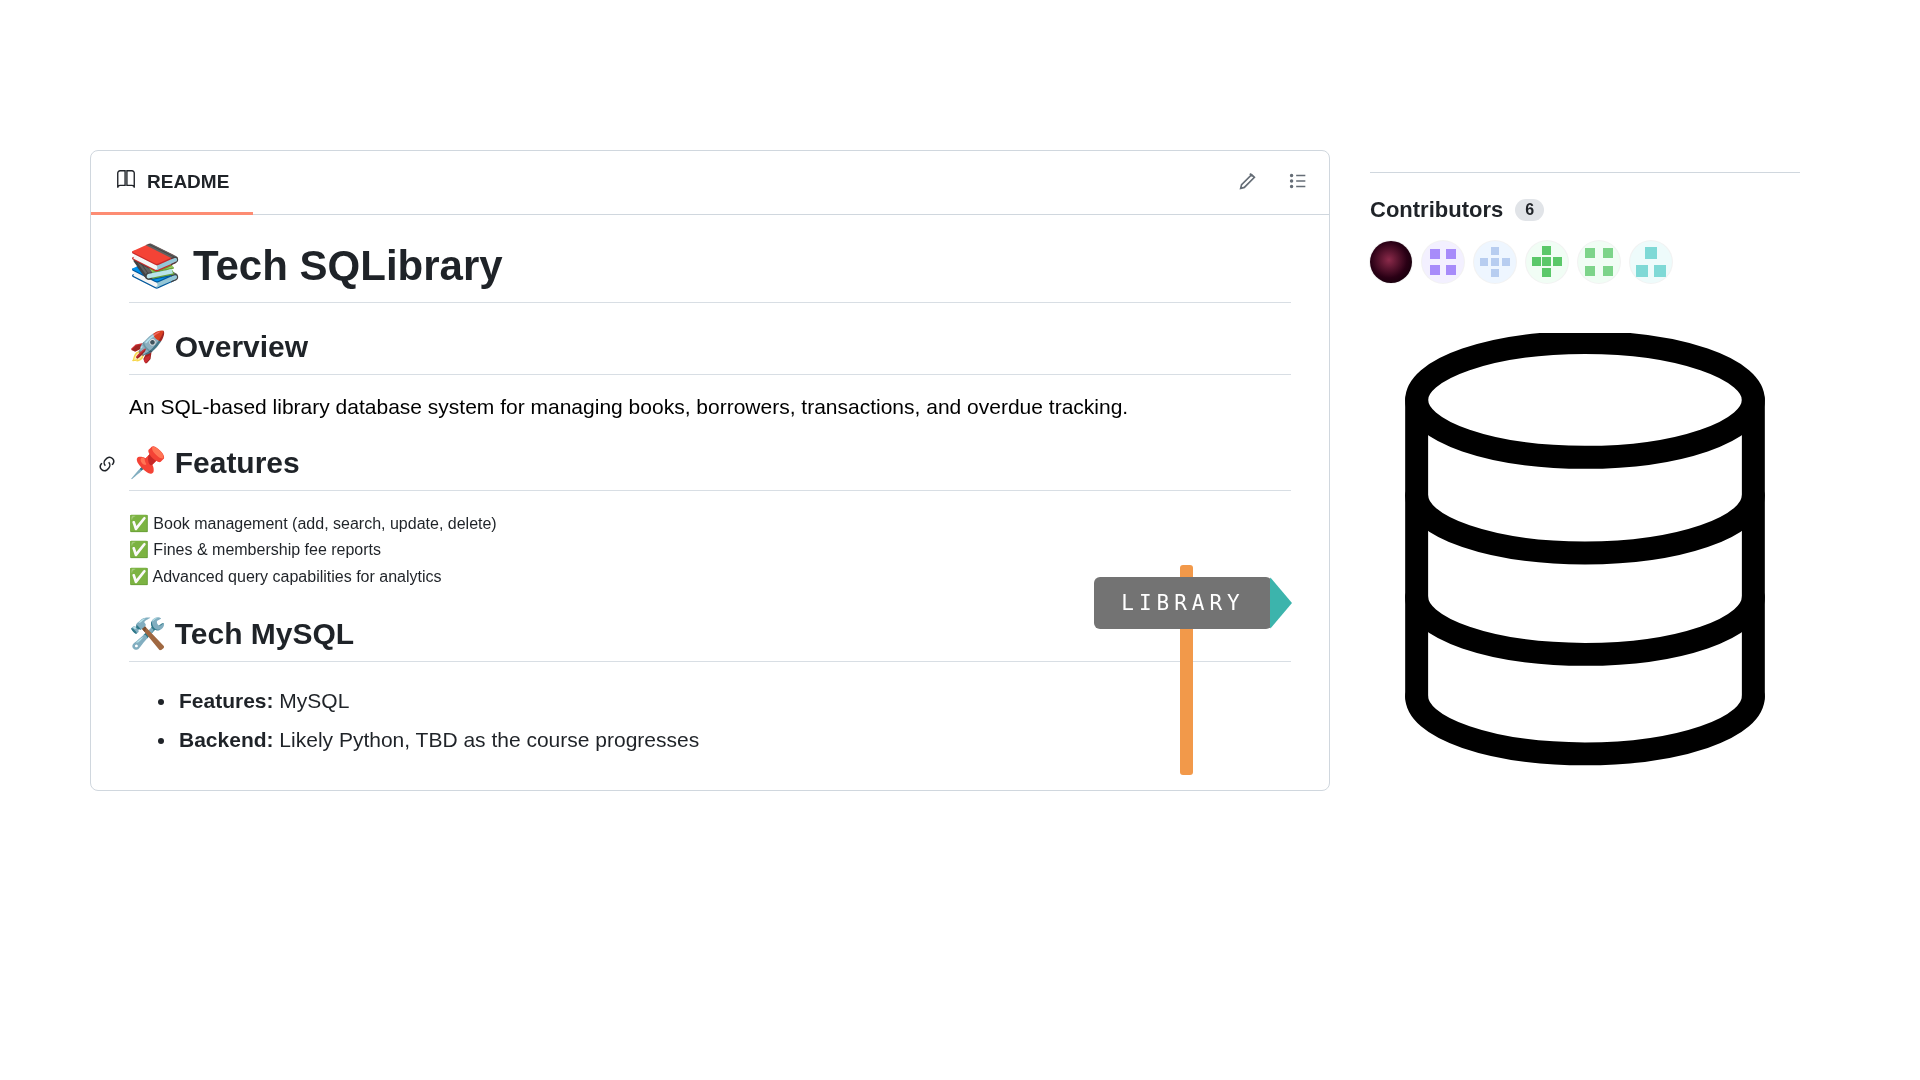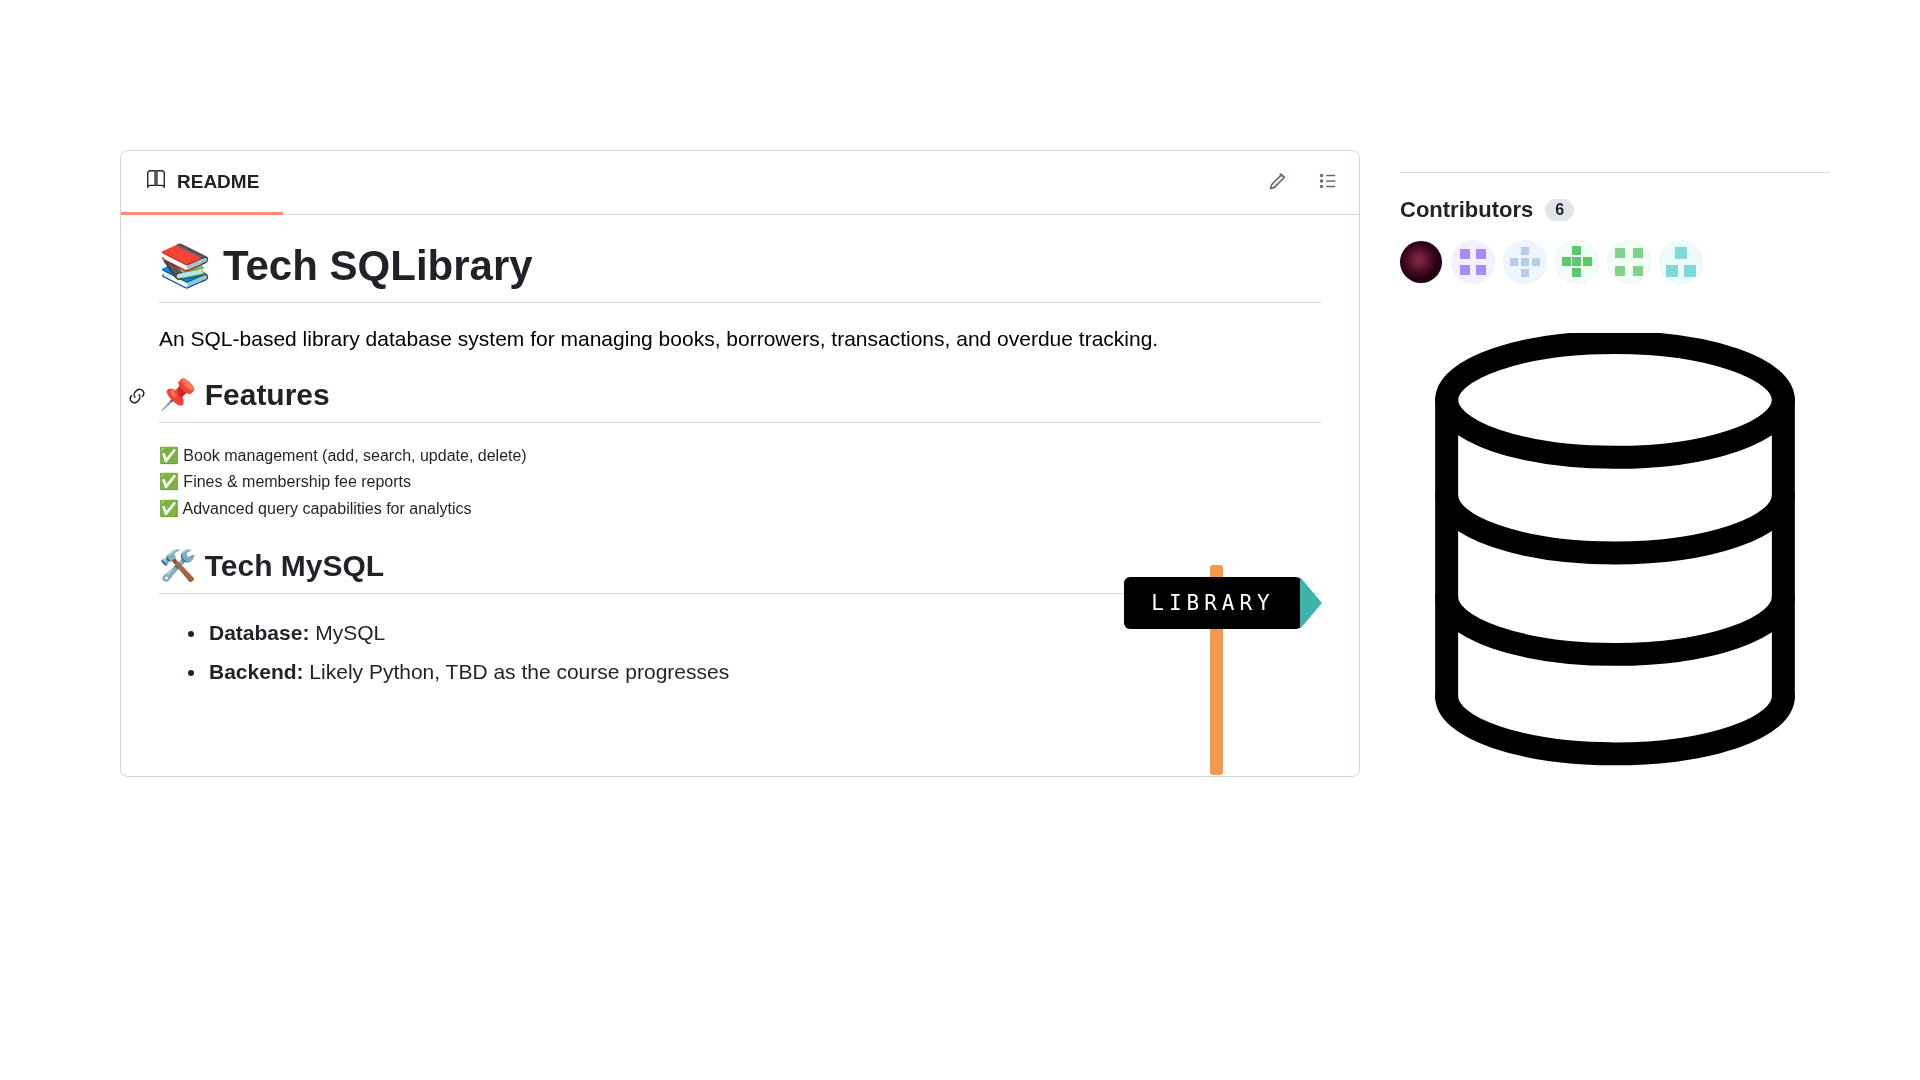--- a/index.html
+++ b/index.html
@@ -12,21 +12,20 @@
       background: #ffffff;
       color: #1f2328;
       width: 1920px;
       height: 1080px;
       overflow: hidden;
     }
     .page-wrap {
       display: flex;
       padding: 150px 90px 12px 90px;
       gap: 40px;
-      justify-content: flex-end;
     }
     .readme-container {
       width: 1240px;
       border: 1px solid #d0d7de;
       border-radius: 8px;
       background: #fff;
       overflow: hidden;
     }
     .readme-header {
       display: flex;
@@ -148,21 +147,21 @@
       height: 210px;
       background: #f2994a;
       border-radius: 3px;
     }
     .sign-board {
       position: absolute;
       left: 0;
       top: 24px;
       width: 178px;
       height: 52px;
-      background: #000000;
+      background: #737373;
       border-radius: 6px;
       display: flex;
       align-items: center;
       justify-content: center;
       font-family: monospace;
       font-size: 21px;
       color: #fff;
       letter-spacing: 5px;
       font-weight: 500;
     }
@@ -317,39 +316,40 @@
                 <line x1="10" y1="18" x2="20" y2="18"></line>
               </svg>
           </span>
         </button>
       </div>
     </div>
 
     <div class="readme-body">
       <h1>📚 Tech SQLibrary</h1>
 
+      <h2>🚀 Overview</h2>
       <p class="overview-text">An SQL-based library database system for managing books, borrowers, transactions, and overdue tracking.</p>
 
       <h2>
         <span class="link-anchor">
           <svg viewBox="0 0 24 24">
               <path d="M10 14a5 5 0 0 1 0-7l2-2a5 5 0 0 1 7 7l-1 1M14 10a5 5 0 0 1 0 7l-2 2a5 5 0 0 1-7-7l1-1"></path>
             </svg>
         </span>
         <span>📌 Features</span>
       </h2>
       <ul class="feature-list">
         <li>✅ Book management (add, search, update, delete)</li>
         <li>✅ Fines &amp; membership fee reports</li>
         <li>✅ Advanced query capabilities for analytics</li>
       </ul>
 
       <h2>🛠️ Tech MySQL</h2>
       <ul class="tech-list">
-        <li><span class="bold">Database:</span><span> MySQL</span></li>
+        <li><span class="bold">Features:</span><span> MySQL</span></li>
         <li><span class="bold">Backend:</span><span> Likely Python, TBD as the course progresses</span></li>
       </ul>
 
       <div class="library-sign">
         <div class="sign-pole"></div>
         <div class="sign-board">LIBRARY</div>
       </div>
     </div>
   </div>
 

